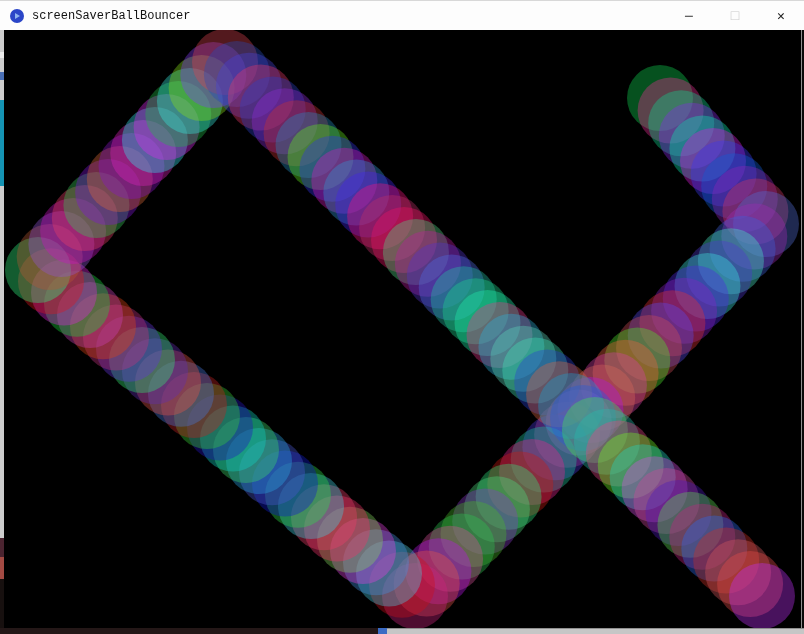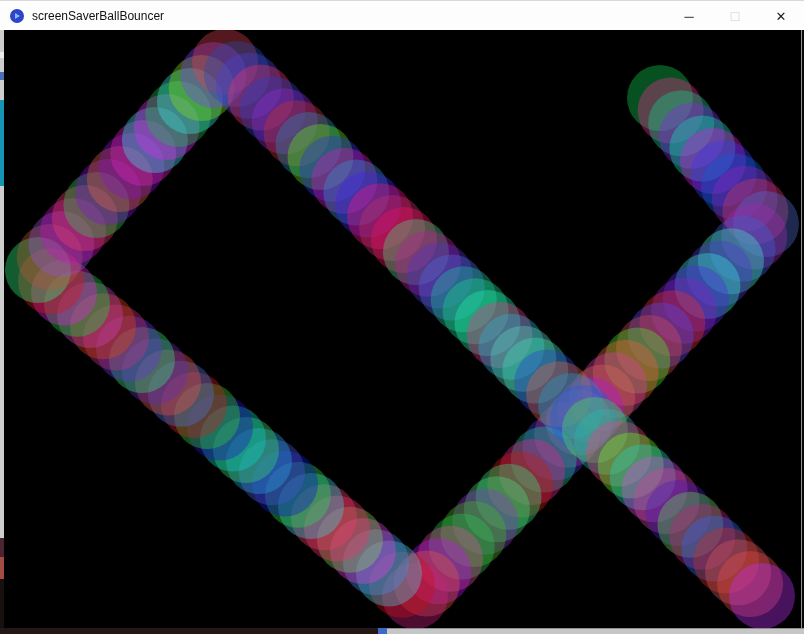--- a/index.html
+++ b/index.html
@@ -1,18 +1,18 @@
 <!DOCTYPE html>
 <html><head>
 <meta charset="utf-8">
 <style>
   html,body{margin:0;padding:0;background:#0a0a0a;}
   .screen{
     position:relative;width:804px;height:634px;overflow:hidden;
-    background:#0a0a0a;font-family:Liberation Sans, sans-serif;
+    background:#0a0a0a;font-family:Liberation Mono, monospace;
   }
   
   .titlebar{
     position:absolute;left:0;top:0;width:804px;height:30px;
     background:#fdfdfd;border-top:1px solid #d8d8d8;box-sizing:border-box;
   }
   .app-icon{
     position:absolute;left:10px;top:8px;width:14px;height:14px;
     border-radius:50%;background:#2b46c8;
   }

